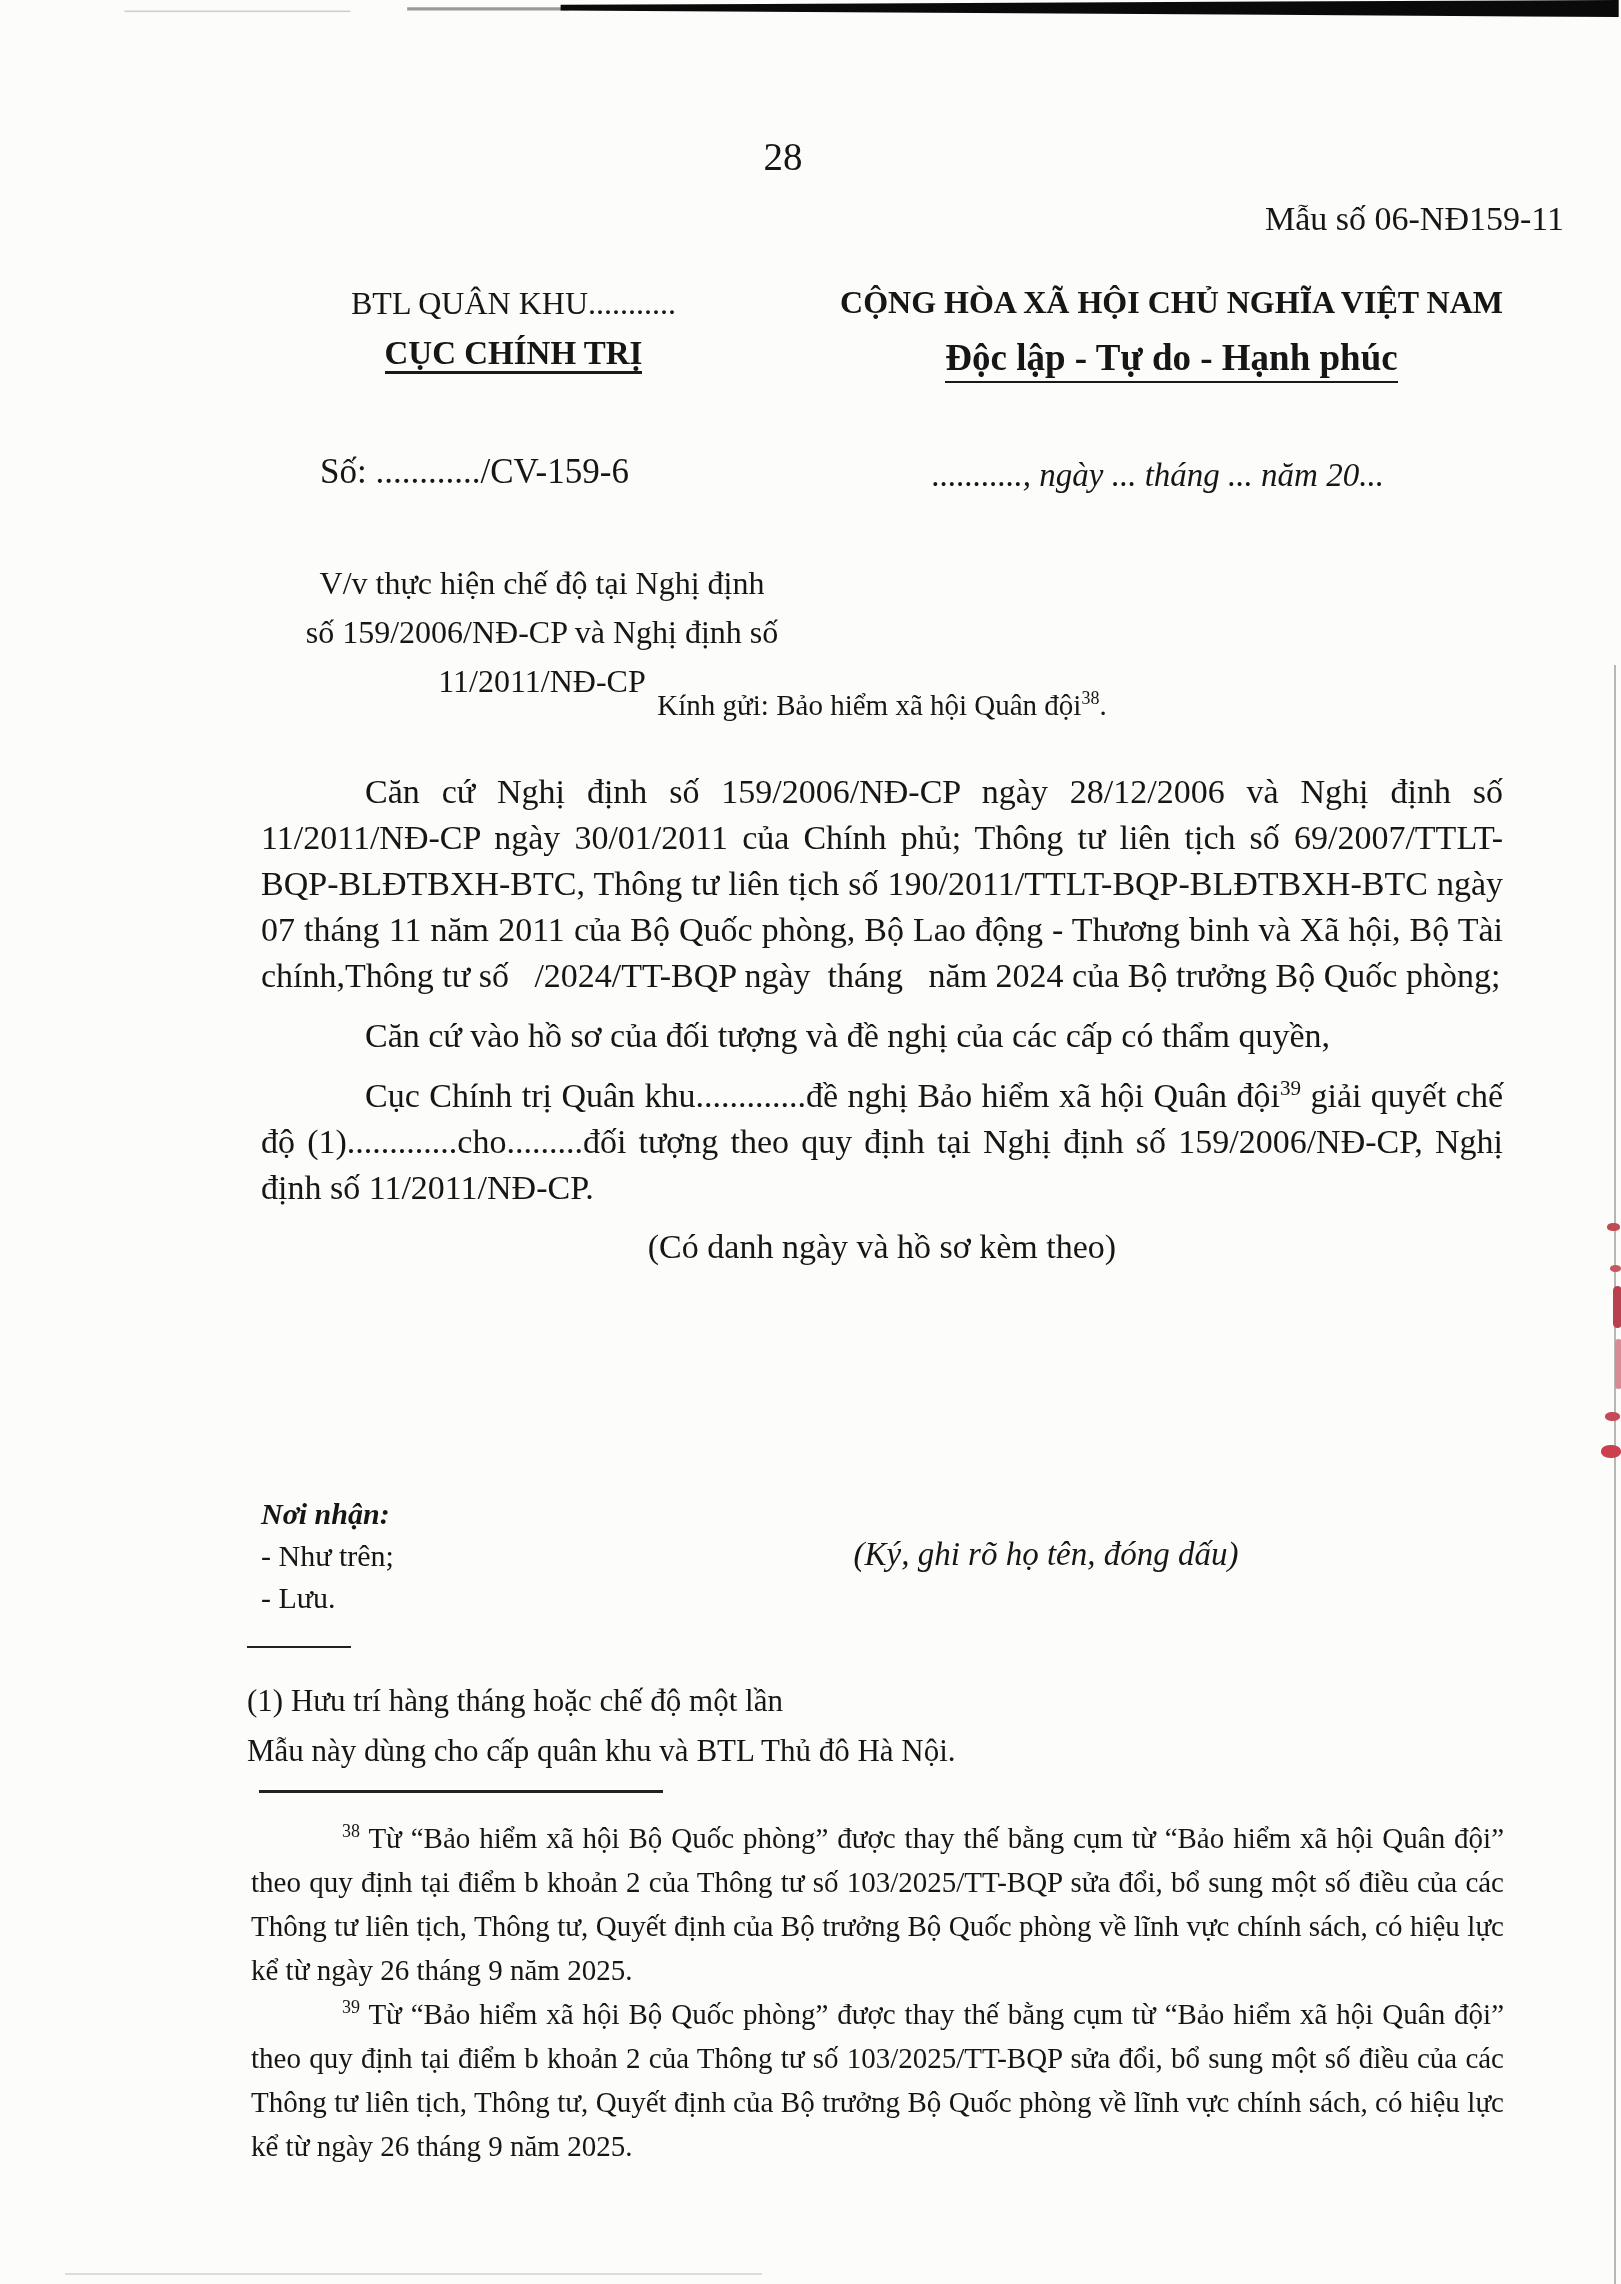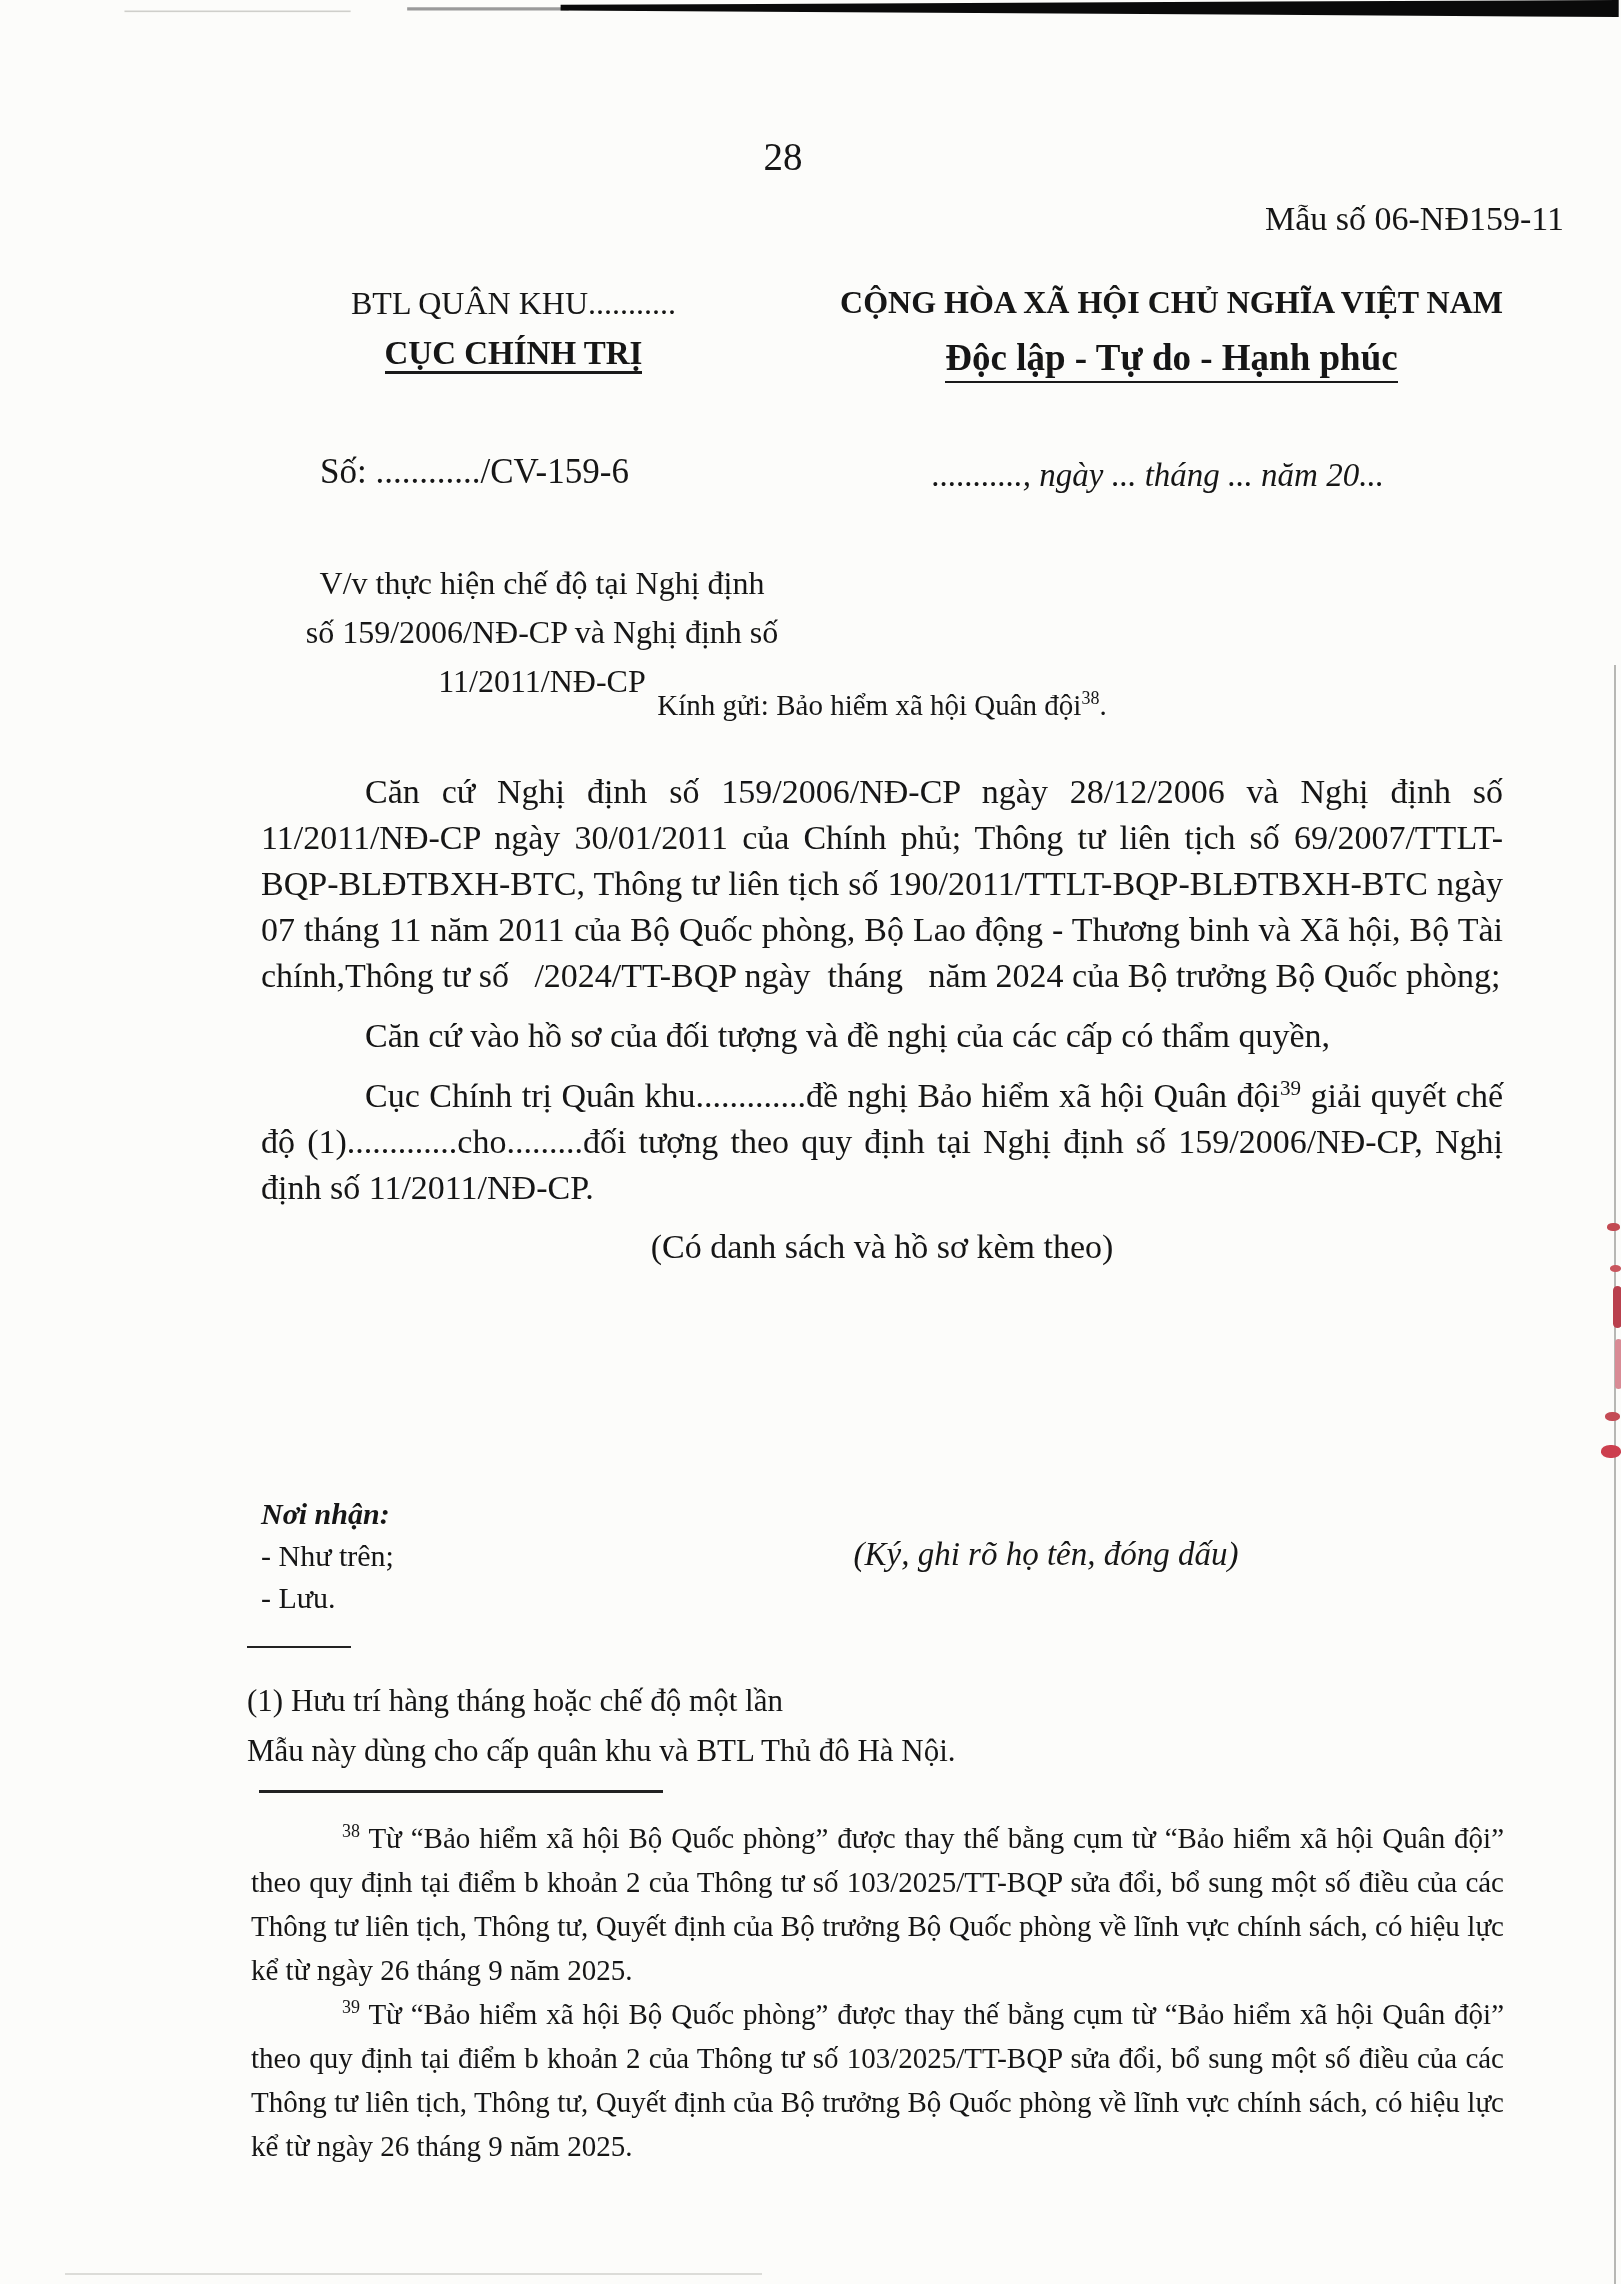--- a/index.html
+++ b/index.html
@@ -93,21 +93,21 @@
     <div>số 159/2006/NĐ-CP và Nghị định số</div>
     <div>11/2011/NĐ-CP</div>
   </div>
 
   <div class="salutation"><span>Kính gửi: Bảo hiểm xã hội Quân đội</span><sup>38</sup><span>.</span></div>
 
   <div class="body-block">
     <p class="indent">Căn cứ Nghị định số 159/2006/NĐ-CP ngày 28/12/2006 và Nghị định số 11/2011/NĐ-CP ngày 30/01/2011 của Chính phủ; Thông tư liên tịch số 69/2007/TTLT-BQP-BLĐTBXH-BTC, Thông tư liên tịch số 190/2011/TTLT-BQP-BLĐTBXH-BTC ngày 07 tháng 11 năm 2011 của Bộ Quốc phòng, Bộ Lao động - Thương binh và Xã hội, Bộ Tài chính,Thông tư số&nbsp;&nbsp;&nbsp;/2024/TT-BQP ngày&nbsp;&nbsp;tháng&nbsp;&nbsp;&nbsp;năm 2024 của Bộ trưởng Bộ Quốc phòng;</p>
     <p class="indent">Căn cứ vào hồ sơ của đối tượng và đề nghị của các cấp có thẩm quyền,</p>
     <p class="indent"><span>Cục Chính trị Quân khu.............đề nghị Bảo hiểm xã hội Quân đội</span><sup>39</sup> <span>giải quyết chế độ (1).............cho.........đối tượng theo quy định tại Nghị định số 159/2006/NĐ-CP, Nghị định số 11/2011/NĐ-CP.</span></p>
-    <p class="attachment-note">(Có danh sách và hồ sơ kèm theo)</p>
+    <p class="attachment-note">(Có danh ngày và hồ sơ kèm theo)</p>
   </div>
 
   <div class="sign-note nowrap">(Ký, ghi rõ họ tên, đóng dấu)</div>
 
   <div class="recipients">
     <div class="label">Nơi nhận:</div>
     <div>- Như trên;</div>
     <div>- Lưu.</div>
   </div>
 

